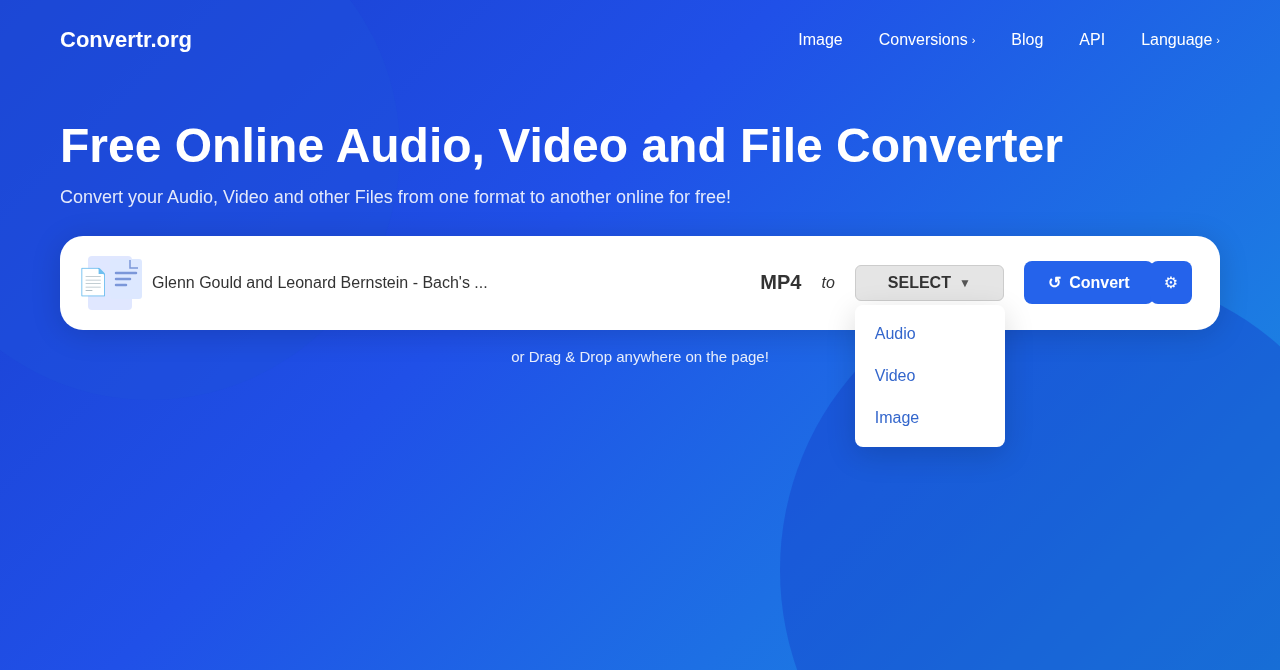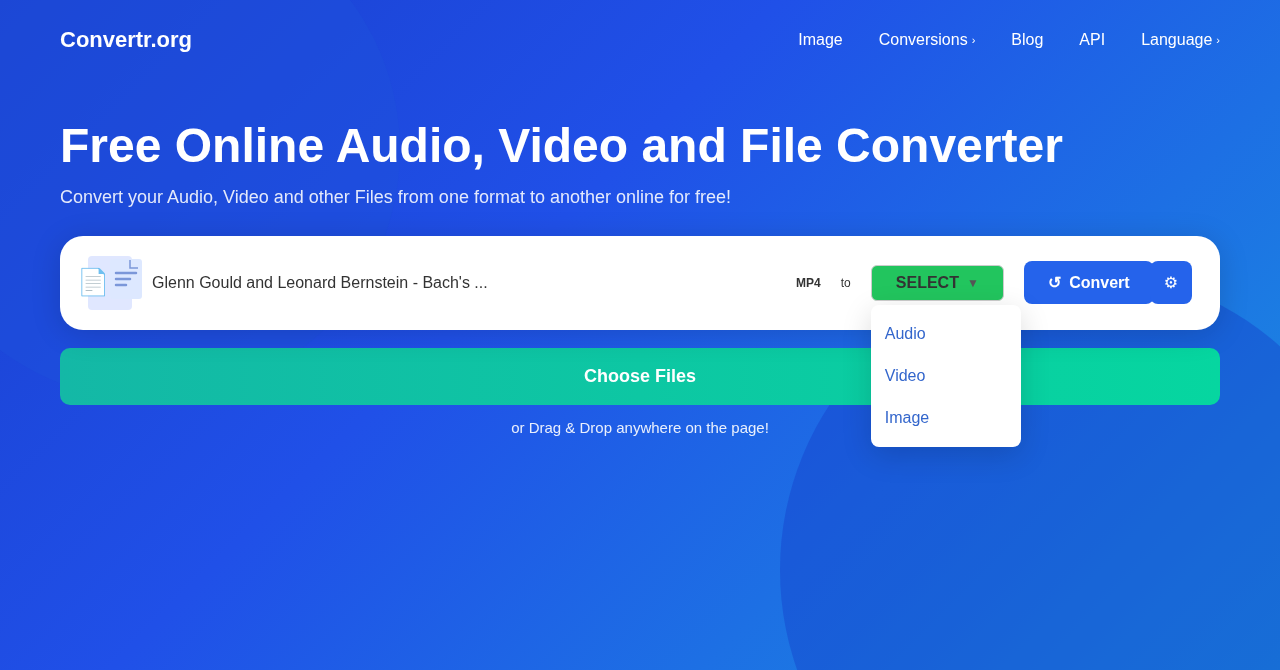--- a/index.html
+++ b/index.html
@@ -137,40 +137,41 @@
       font-weight: 500;
     }
 
     .file-size {
       font-size: 13px;
       color: #888;
       margin-top: 2px;
     }
 
     .format-from {
-      font-size: 12px;
+      font-size: 20px;
       font-weight: 600;
       color: #333;
     }
 
     .to-label {
-      font-size: 12px;
+      font-size: 16px;
       color: #333;
+      font-style: italic;
     }
 
     .select-dropdown {
       position: relative;
       display: inline-block;
     }
 
     .select-btn {
-      background: #22c55e;
+      background: #e5e5e5;
       border: 1.5px solid #ccc;
       border-radius: 6px;
-      padding: 8px 24px;
+      padding: 8px 32px;
       font-size: 16px;
       font-weight: 600;
       color: #333;
       cursor: pointer;
       display: flex;
       align-items: center;
       gap: 8px;
       min-width: 120px;
     }
 
@@ -185,21 +186,21 @@
       left: 0;
       background: white;
       border-radius: 8px;
       box-shadow: 0 8px 30px rgba(0,0,0,0.15);
       min-width: 150px;
       z-index: 100;
       padding: 8px 0;
     }
 
     .dropdown-item {
-      padding: 12px 14px;
+      padding: 12px 20px;
       font-size: 16px;
       color: #3366cc;
       cursor: pointer;
     }
 
     .convert-btn {
       background: #2563eb;
       color: white;
       border: none;
       border-radius: 8px;
@@ -335,17 +336,16 @@
           <span class="convert-icon">↻</span>
           <span>Convert</span>
         </button>
         <button class="settings-btn">
           <span>⚙</span>
         </button>
       </div>
     </div>
 
     
-    <button class="choose-files-btn">Choose Files</button>
     <p class="drag-drop-text">or Drag &amp; Drop anywhere on the page!</p>
   </div>
 
 </div>
 
 </body></html>

